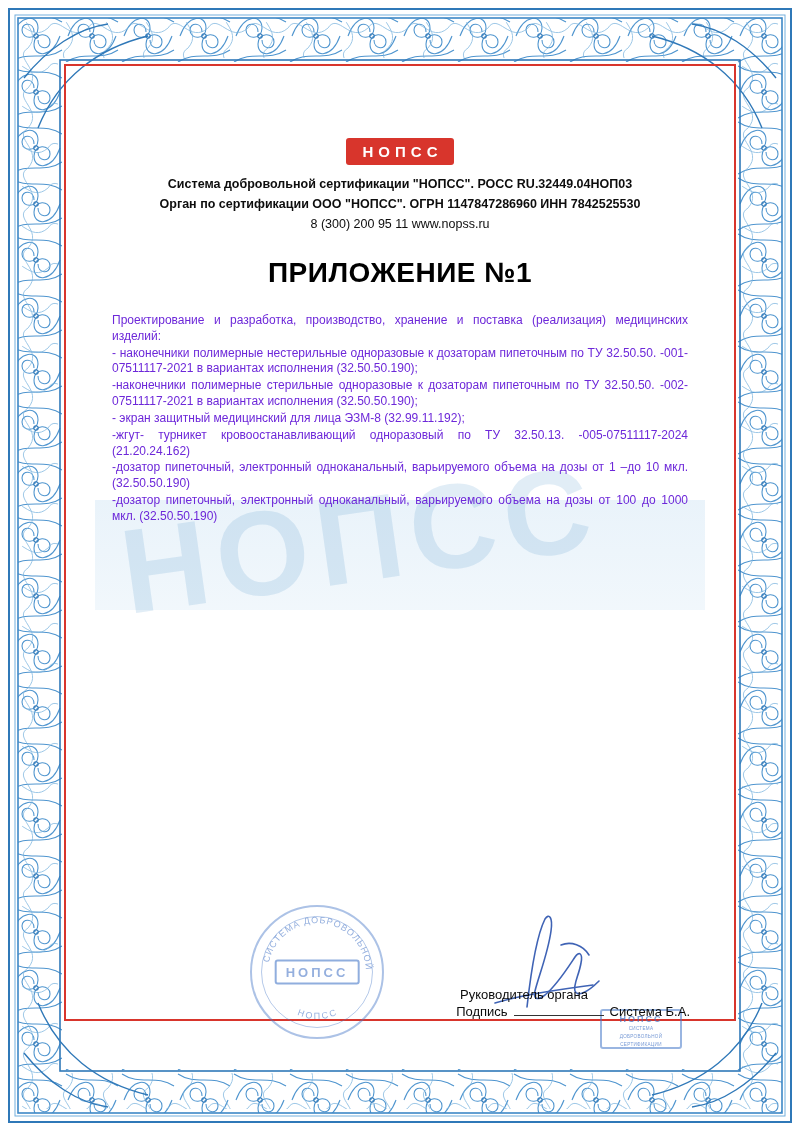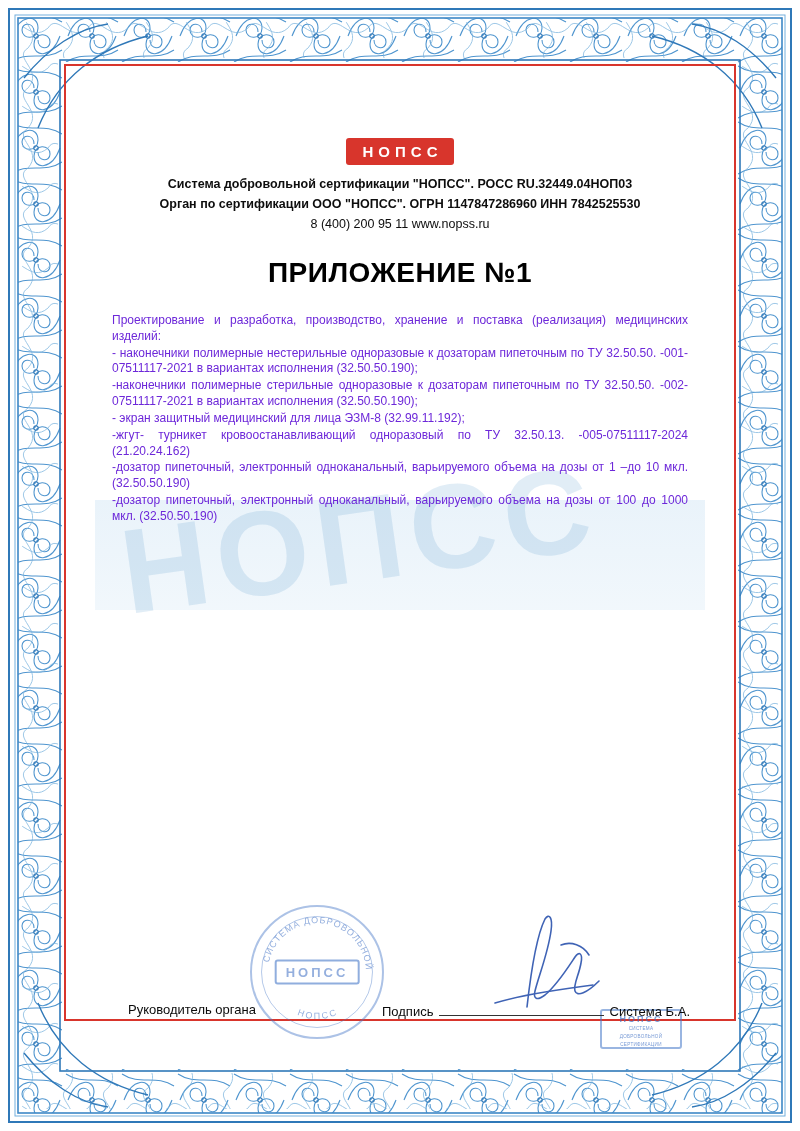--- a/index.html
+++ b/index.html
@@ -133,20 +133,21 @@
     left: 128px;
     right: 110px;
     bottom: 112px;
     font-size: 13px;
     color: #0b0b0b;
   }
   .sign-row {
     display: flex;
     align-items: flex-end;
     justify-content: flex-start;
+    flex-direction: column;
   }
   .sign-left {
     line-height: 1.3;
     width: 230px;
   }
   .sign-mid {
     display: flex;
     align-items: flex-end;
     gap: 6px;
     flex: 1;
@@ -289,21 +290,21 @@
   <div class="watermark">НОПСС</div>
 
   <div class="content">
 
     <div class="logo-wrap">
       <span class="logo-badge">НОПСС</span>
     </div>
 
     <div class="org-line">Система добровольной сертификации "НОПСС". РОСС RU.32449.04НОП03</div>
     <div class="org-line">Орган по сертификации ООО "НОПСС". ОГРН 1147847286960 ИНН 7842525530</div>
-    <div class="org-line small">8 (400) 200 95 11  www.nopss.ru</div>
+    <div class="org-line small">8 (300) 200 95 11  www.nopss.ru</div>
 
     <div class="doc-title">ПРИЛОЖЕНИЕ №1</div>
 
     <div class="body-text">
       <p class="p-just">Проектирование и разработка, производство, хранение и поставка (реализация) медицинских изделий:</p>
       <p class="p-just">- наконечники полимерные нестерильные одноразовые к дозаторам пипеточным по ТУ 32.50.50. -001-07511117-2021 в вариантах исполнения (32.50.50.190);</p>
       <p class="p-just">-наконечники полимерные стерильные одноразовые к дозаторам пипеточным по ТУ 32.50.50. -002-07511117-2021 в вариантах исполнения (32.50.50.190);</p>
       <p>- экран защитный медицинский для лица ЭЗМ-8 (32.99.11.192);</p>
       <p class="p-just">-жгут- турникет кровоостанавливающий одноразовый по ТУ 32.50.13. -005-07511117-2024 (21.20.24.162)</p>
       <p class="p-just">-дозатор пипеточный, электронный одноканальный, варьируемого объема на дозы от 1 –до 10 мкл.  (32.50.50.190)</p>

